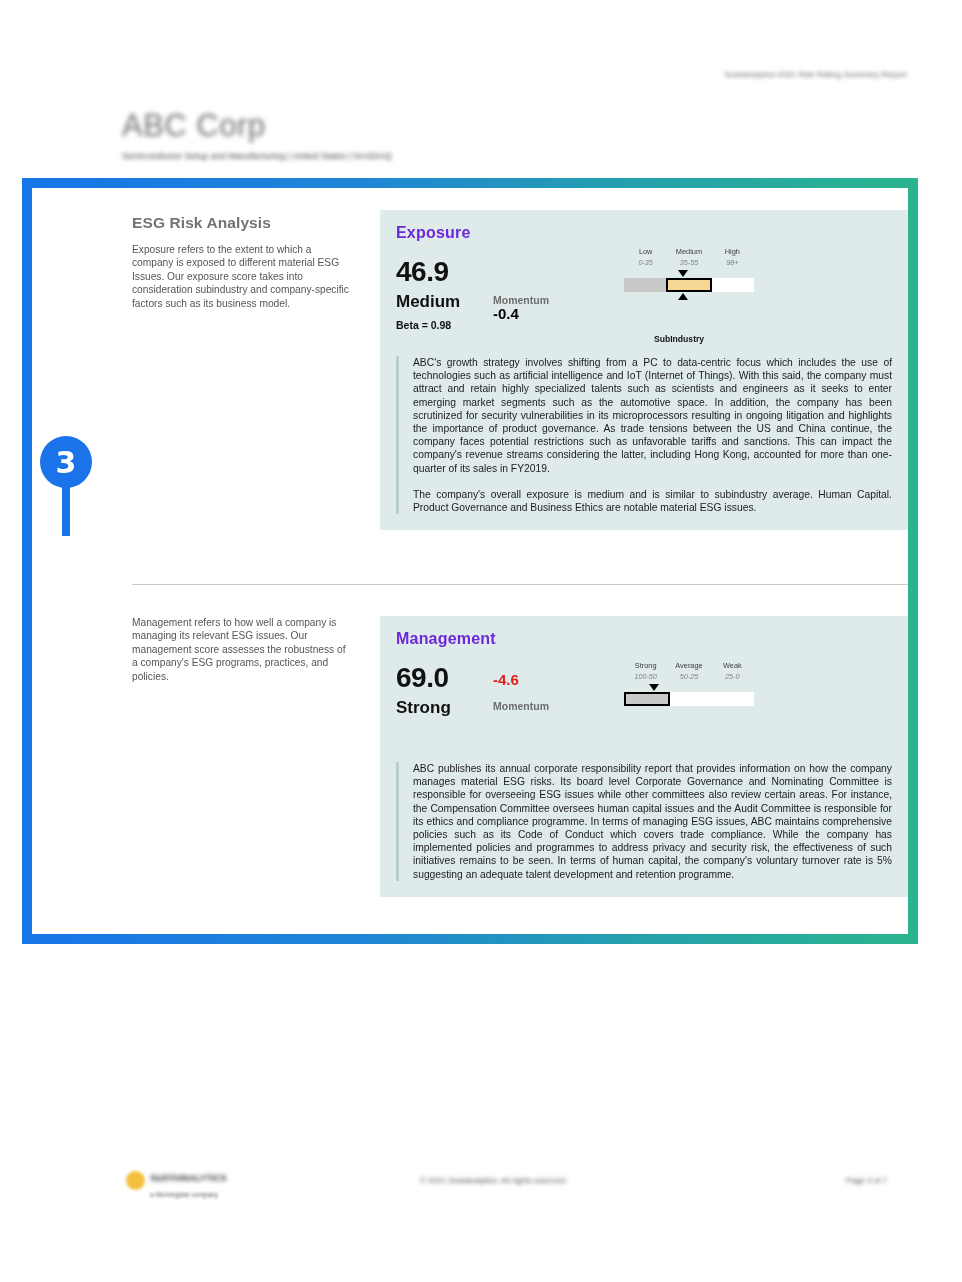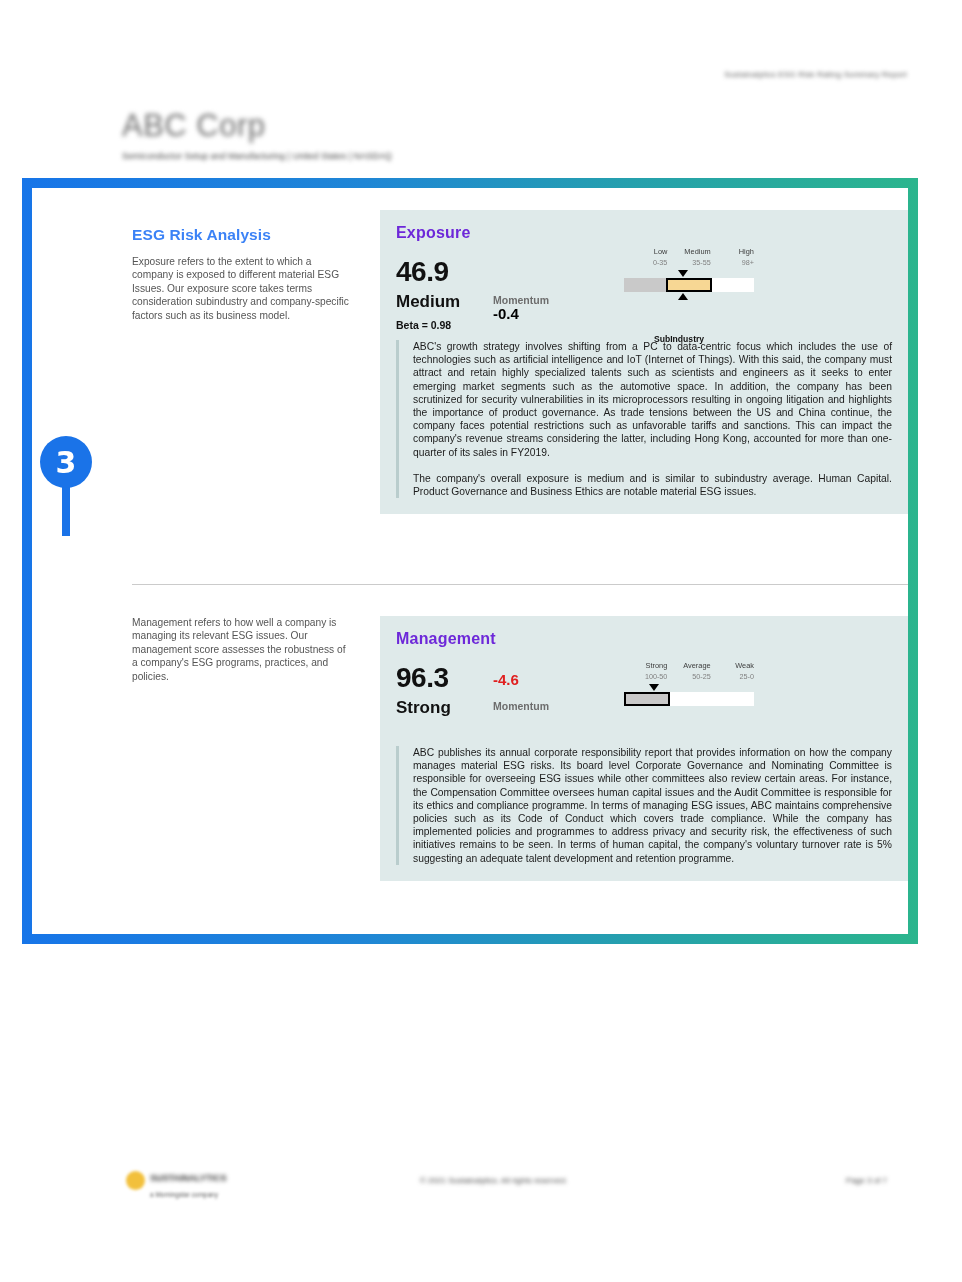--- a/index.html
+++ b/index.html
@@ -111,22 +111,22 @@
     left: 348px;
     width: 528px;
     background: #dfeaea;
     box-sizing: border-box;
     padding: 14px 16px 16px 16px;
   }
 
   .section-title {
     font-size: 15.5px;
     font-weight: 700;
-    color: #3b82f6;
-    margin: 16px 0 11px 0;
+    color: #737373;
+    margin: 4px 0 11px 0;
     letter-spacing: .1px;
   }
   .left-desc {
     font-size: 10.2px;
     line-height: 13.4px;
     color: #555;
     margin: 0;
   }
 
   .panel-title {
@@ -184,31 +184,32 @@
   }
   .gauge-exposure { left: 228px; top: -10px; }
   .gauge-management { left: 228px; top: -2px; }
 
   .gauge-head {
     display: flex;
     width: 100%;
   }
   .gauge-head > div {
     flex: 1;
-    text-align: right;
+    text-align: center;
   }
   .gauge-cat {
     font-size: 7.4px;
     color: #3c3c3c;
     line-height: 11px;
   }
   .gauge-range {
     font-size: 7.2px;
     color: #808080;
     line-height: 11px;
+    font-style: italic;
   }
   .gauge-markers {
     position: relative;
     height: 10px;
     width: 100%;
   }
   .marker-down, .marker-up {
     position: absolute;
     width: 0; height: 0;
     border-left: 5.5px solid transparent;
@@ -243,20 +244,21 @@
     font-weight: 700;
     color: #111;
     white-space: nowrap;
     top: 2px;
   }
 
   
   .body-block {
     border-left: 3px solid #b9cdcd;
     padding-left: 14px;
+    margin-top: 16px;
   }
   .body-block p {
     margin: 0 0 13px 0;
     font-size: 10.3px;
     line-height: 13.2px;
     color: #1c1c1c;
     text-align: justify;
   }
   .body-block p:last-child { margin-bottom: 0; }
 
@@ -329,21 +331,21 @@
 
     <div class="step-badge-stem"></div>
     <div class="step-badge">3</div>
 
     <div class="content">
 
       <div class="section section-exposure">
 
         <div class="left-col">
           <h2 class="section-title">ESG Risk Analysis</h2>
-          <p class="left-desc">Exposure refers to the extent to which a company is exposed to different material ESG Issues. Our exposure score takes terms consideration subindustry and company-specific factors such as its business model.</p>
+          <p class="left-desc">Exposure refers to the extent to which a company is exposed to different material ESG Issues. Our exposure score takes into consideration subindustry and company-specific factors such as its business model.</p>
         </div>
 
         <div class="panel">
           <h3 class="panel-title">Exposure</h3>
 
           <div class="score-row">
             <div class="score-value">46.9</div>
             <div class="score-label">Medium</div>
             <div class="score-beta">Beta = 0.98</div>
             <div class="momentum-value" id="exp-momentum" style="color: #000000; margin-top: 40px;">-0.4</div>
@@ -393,21 +395,21 @@
       <div class="section section-management">
 
         <div class="left-col">
           <p class="left-desc">Management refers to how well a company is managing its relevant ESG issues. Our management score assesses the robustness of a company's ESG programs, practices, and policies.</p>
         </div>
 
         <div class="panel">
           <h3 class="panel-title">Management</h3>
 
           <div class="score-row">
-            <div class="score-value">96.3</div>
+            <div class="score-value">69.0</div>
             <div class="score-label">Strong</div>
             <div class="momentum-value" id="mgmt-momentum" style="color: rgb(224, 32, 32);">-4.6</div>
             <div class="momentum-label">Momentum</div>
 
             <div class="gauge gauge-management">
               <div class="gauge-head">
                 <div>
                   <div class="gauge-cat">Strong</div>
                   <div class="gauge-range">100-50</div>
                 </div>

